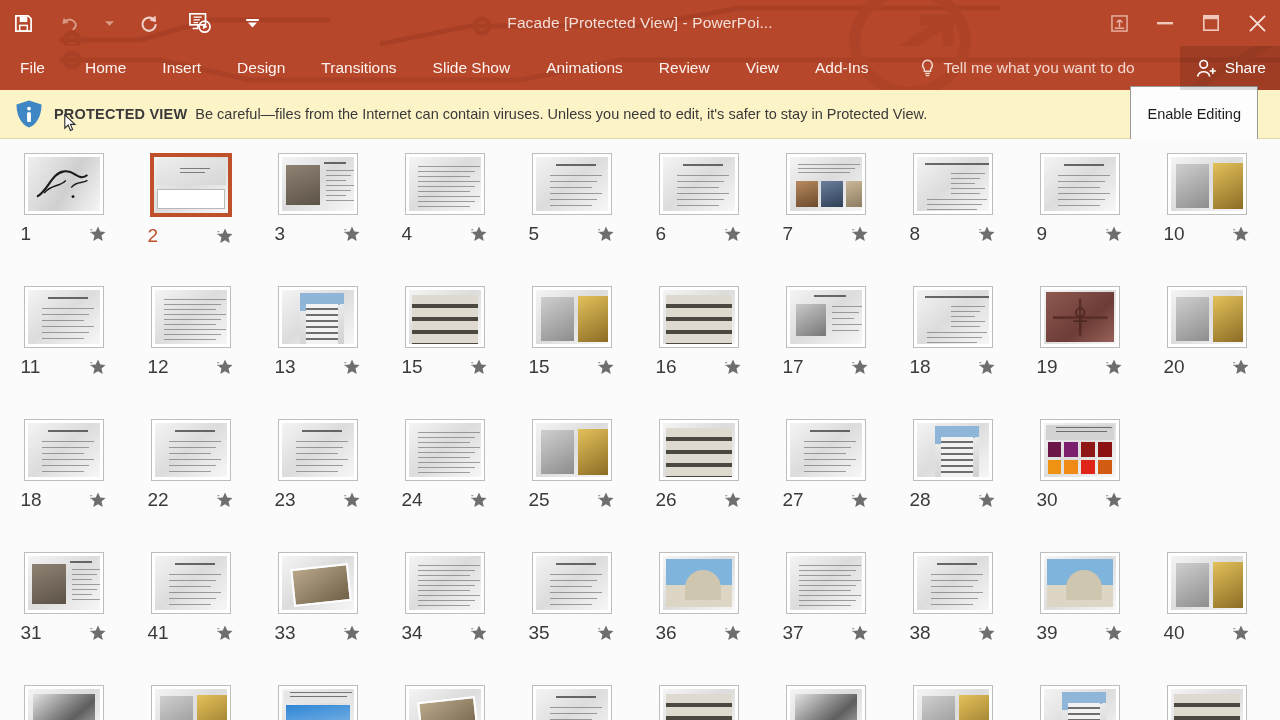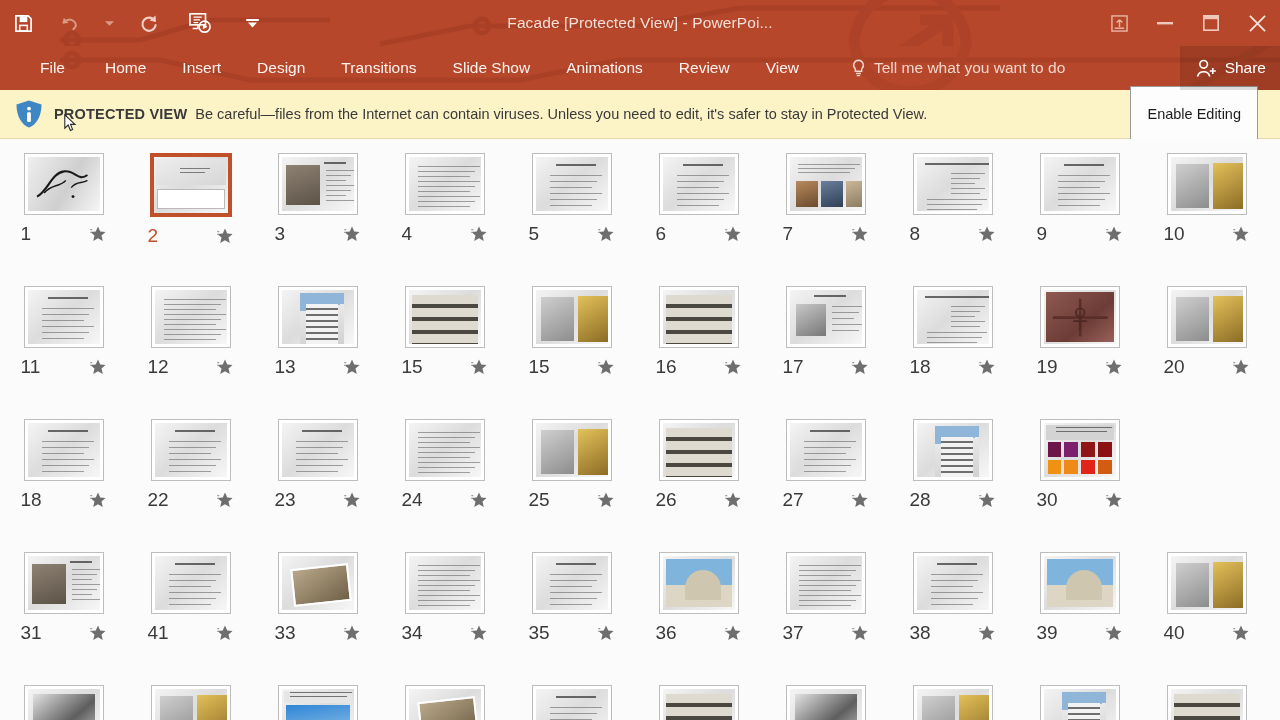--- a/index.html
+++ b/index.html
@@ -51,21 +51,21 @@
     display: flex; align-items: center;
     overflow: hidden;
   }
   .ribbon-deco { position: absolute; inset: 0; pointer-events: none; opacity: .30; }
   .tabs { display: flex; align-items: center; position: relative; z-index: 2; height: 44px; }
   .tab {
     color: #fdf3f0; font-size: 15.5px;
     padding: 0 18px; height: 44px;
     display: flex; align-items: center; white-space: nowrap;
   }
-  .tab:first-child { padding-left: 40px; padding-right: 22px; }
+  .tab:first-child { padding-left: 20px; padding-right: 22px; }
   .tellme {
     display: flex; align-items: center; gap: 8px;
     color: #f2d7cf; font-size: 15.5px;
     margin-left: 34px; position: relative; z-index: 2;
     white-space: nowrap;
   }
   .share-btn {
     margin-left: auto; position: relative; z-index: 2;
     display: flex; align-items: center; gap: 8px;
     color: #ffffff; font-size: 15.5px;
@@ -245,20 +245,21 @@
   <div class="tabs">
     <div class="tab">File</div>
     <div class="tab">Home</div>
     <div class="tab">Insert</div>
     <div class="tab">Design</div>
     <div class="tab">Transitions</div>
     <div class="tab">Slide Show</div>
     <div class="tab">Animations</div>
     <div class="tab">Review</div>
     <div class="tab">View</div>
+    <div class="tab">Add-Ins</div>
   </div>
 
   <div class="tellme">
     <svg width="15" height="19" viewBox="0 0 16 20">
       <path d="M8 1.2 A5.4 5.4 0 0 1 11.4 10.6 L11.4 13 L4.6 13 L4.6 10.6 A5.4 5.4 0 0 1 8 1.2 Z" fill="none" stroke="#f2d7cf" stroke-width="1.5"></path>
       <path d="M5.4 15.4h5.2M6.2 17.6h3.6" stroke="#f2d7cf" stroke-width="1.5"></path>
     </svg>
     <span>Tell me what you want to do</span>
   </div>
 

